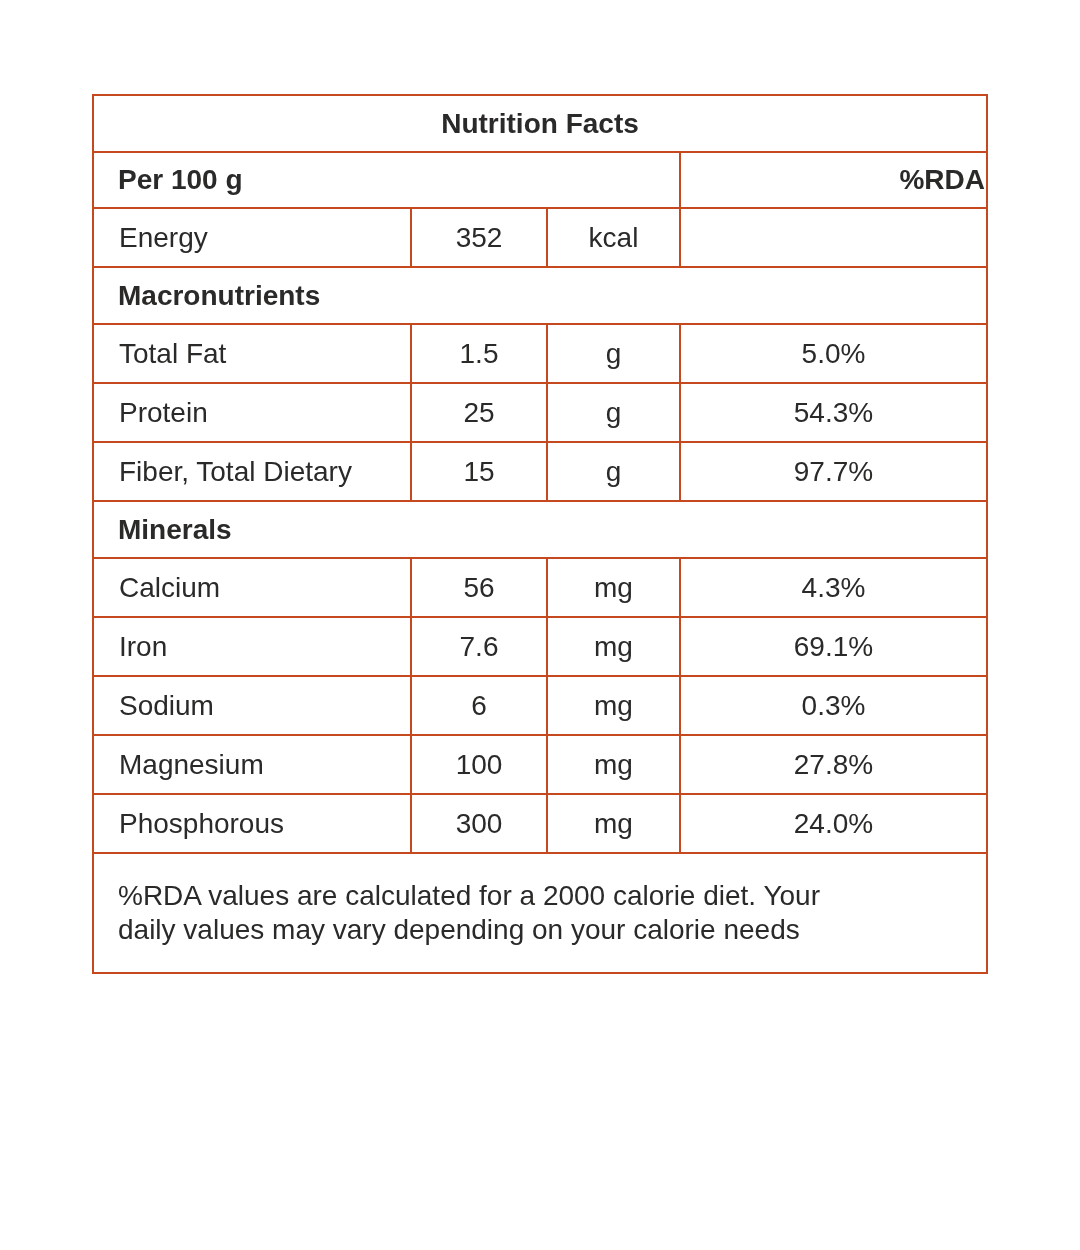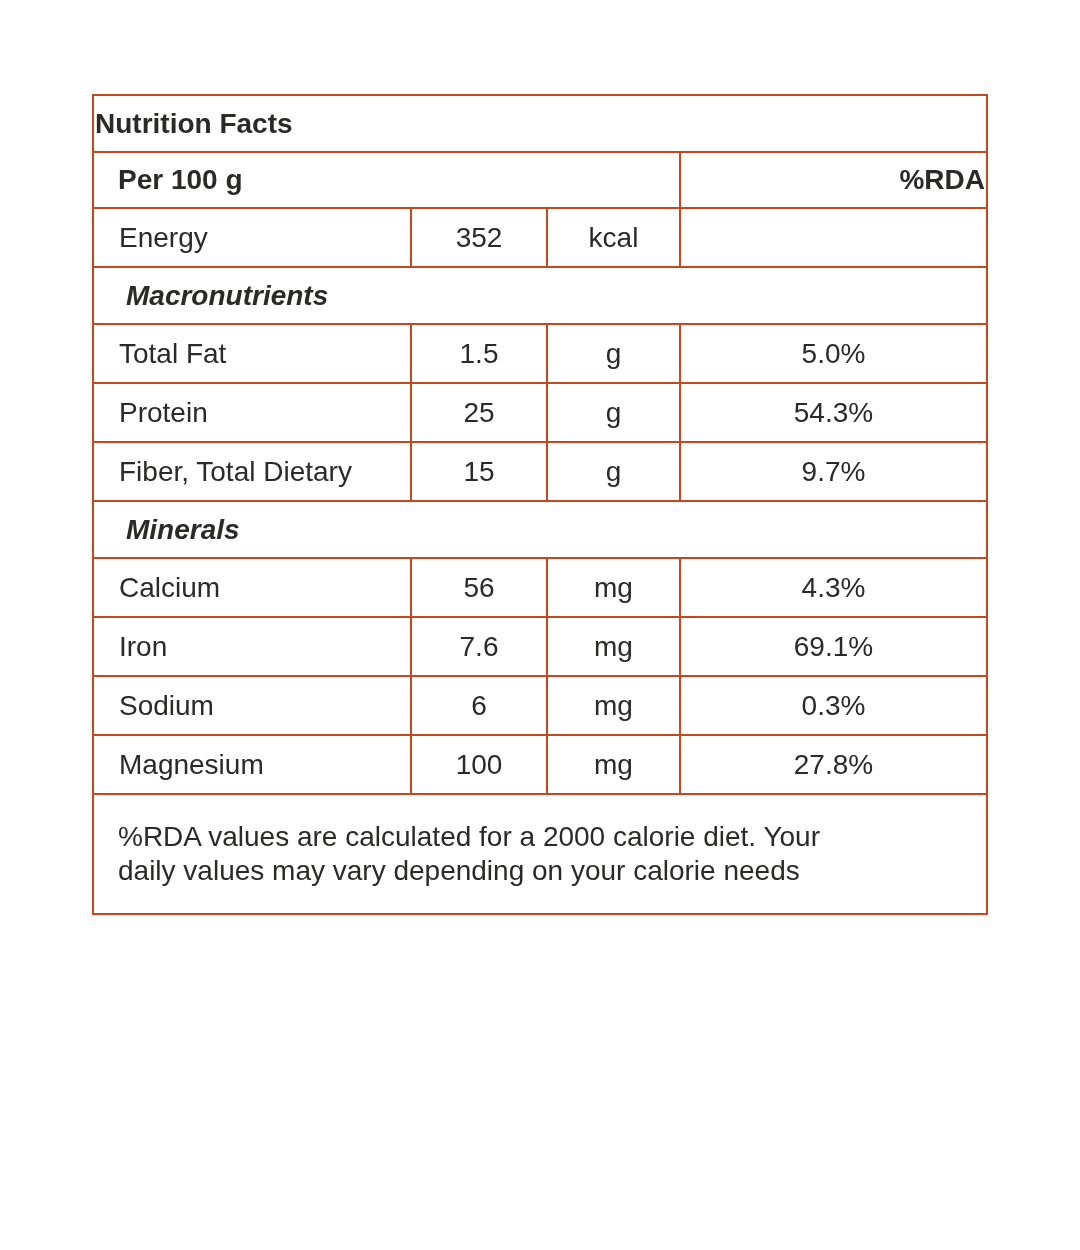--- a/index.html
+++ b/index.html
@@ -24,42 +24,42 @@
   table.nutrition td{
     border:2px solid var(--border);
     font-size:28px;
     color:var(--text);
     vertical-align:middle;
     overflow:hidden;
     white-space:nowrap;
   }
   td.title-cell{
     height:53px;
+    text-align:center;
     font-weight:bold;
     font-size:29px;
   }
   td.serving-cell{
     height:52px;
     text-align:left;
     padding-left:24px;
     font-weight:bold;
     font-size:29px;
   }
   td.rda-header-cell{
     text-align:right;
     font-weight:bold;
     font-size:29px;
   }
   td.section-cell{
     height:53px;
     text-align:left;
-    padding-left:32px;
+    padding-left:24px;
     font-weight:bold;
     font-size:29px;
-    font-style:italic;
   }
   td.label-cell{
     height:55px;
     text-align:left;
     padding-left:25px;
   }
   td.value-cell, td.unit-cell, td.rda-cell{
     text-align:center;
     margin-top:48px;
   }
@@ -120,21 +120,21 @@
     <td class="value-cell">25</td>
     <td class="unit-cell">g</td>
     <td class="rda-cell">54.3%</td>
   </tr>
 
 
   <tr>
     <td class="label-cell">Fiber, Total Dietary</td>
     <td class="value-cell">15</td>
     <td class="unit-cell">g</td>
-    <td class="rda-cell">9.7%</td>
+    <td class="rda-cell">97.7%</td>
   </tr>
 
   <tr>
     <td class="section-cell" colspan="4">Minerals</td>
   </tr>
 
   <tr>
     <td class="label-cell">Calcium</td>
     <td class="value-cell">56</td>
     <td class="unit-cell">mg</td>
@@ -156,20 +156,26 @@
   </tr>
 
 
   <tr>
     <td class="label-cell">Magnesium</td>
     <td class="value-cell">100</td>
     <td class="unit-cell">mg</td>
     <td class="rda-cell">27.8%</td>
   </tr>
 
+  <tr>
+    <td class="label-cell">Phosphorous</td>
+    <td class="value-cell">300</td>
+    <td class="unit-cell">mg</td>
+    <td class="rda-cell">24.0%</td>
+  </tr>
 
 
   <tr>
     <td class="footer-cell" colspan="4">
       <span class="footer-line">%RDA values are calculated for a 2000 calorie diet. Your</span>
       <span class="footer-line">daily values may vary depending on your calorie needs</span>
     </td>
   </tr>
 </tbody>
   </table>

